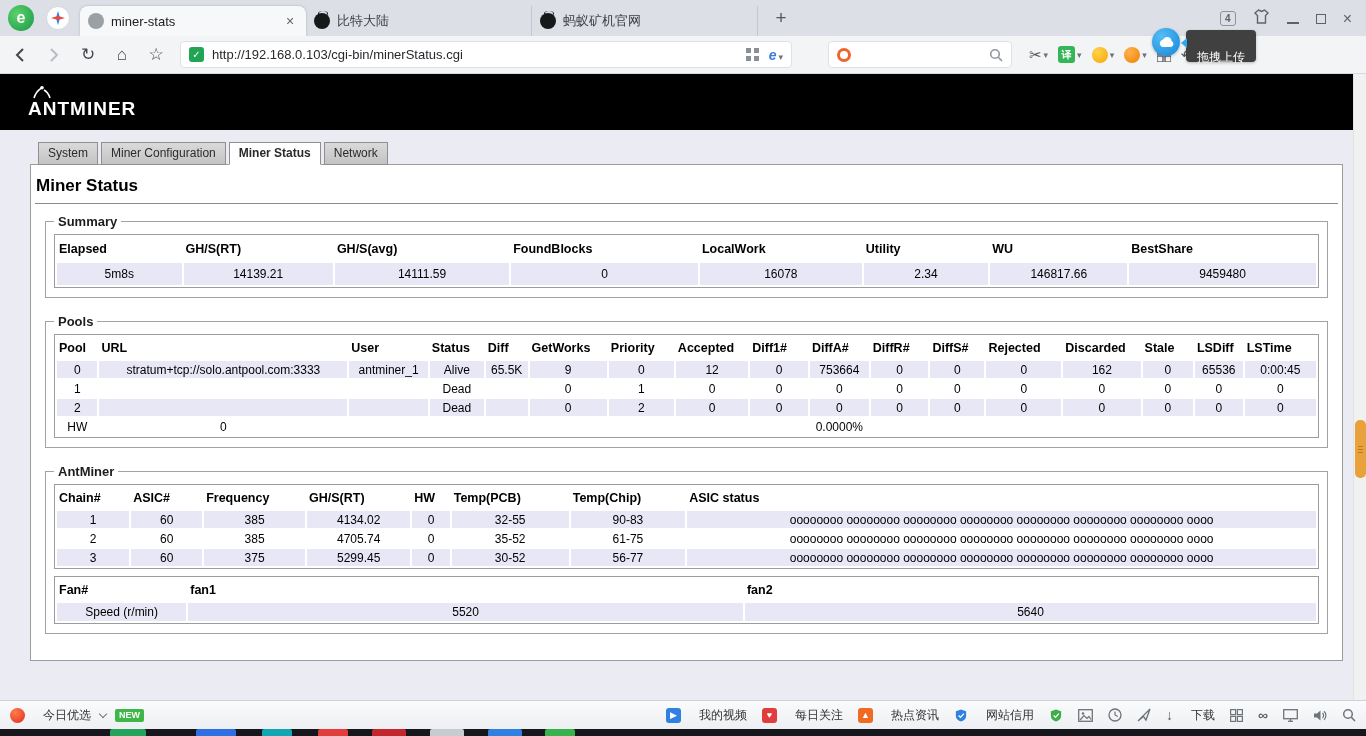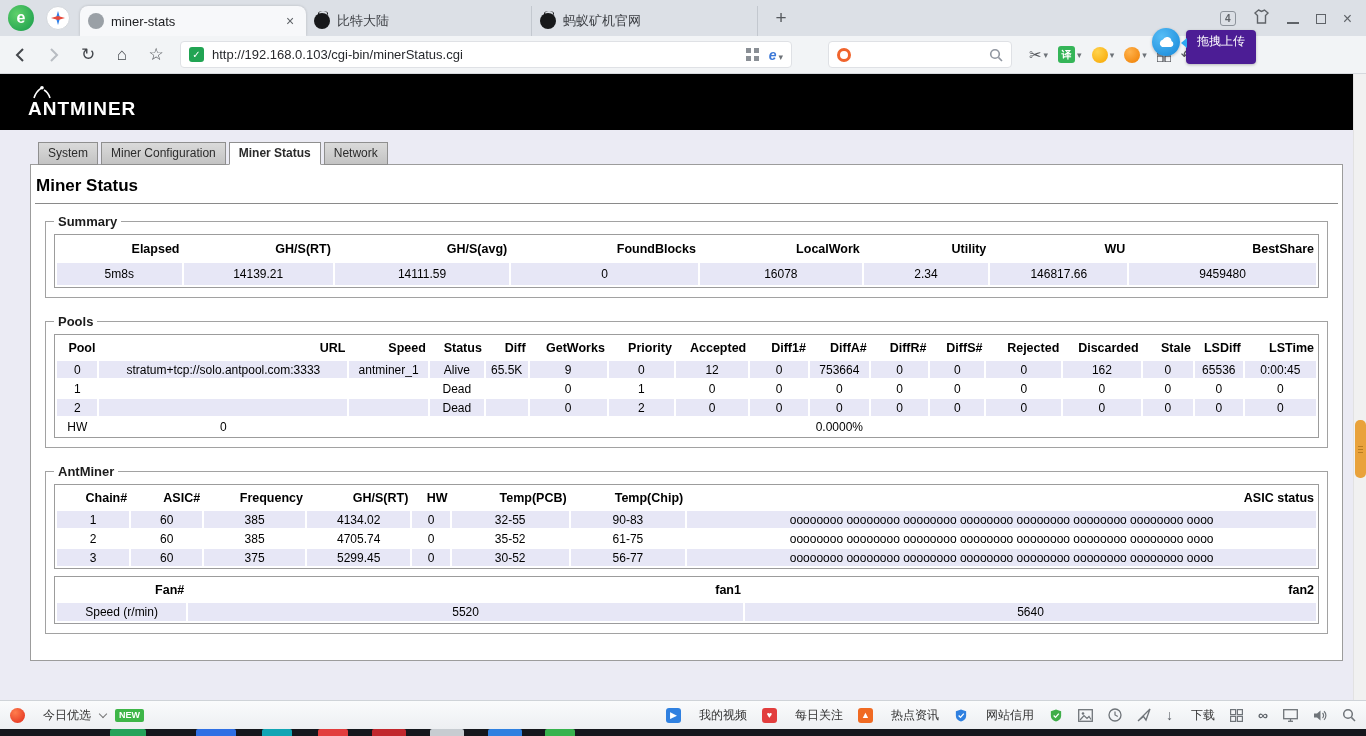--- a/index.html
+++ b/index.html
@@ -58,22 +58,22 @@
            display:flex; align-items:center; justify-content:center; }
   .ic-translate { background:#35b558; }
   .round-ic { width:16px; height:16px; border-radius:50%; }
   .ic-amber { background:radial-gradient(circle at 35% 30%, #ffd34d, #f7a500); }
   .ic-lion { background:radial-gradient(circle at 35% 30%, #ffb34d, #ef7d00); }
   .menu-ic { display:inline-flex; flex-direction:column; gap:3px; }
   .menu-ic i { width:14px; height:2px; background:#54575c; }
   .clouddisk { position:absolute; left:1152px; top:-8px; width:28px; height:28px; border-radius:50%;
                background:radial-gradient(circle at 35% 30%, #55bdf6, #1486d8); z-index:30;
                display:flex; align-items:center; justify-content:center; box-shadow:0 1px 3px rgba(0,0,0,.25); }
-  .uploadtip { position:absolute; left:1186px; top:-6px; height:34px; line-height:23px; background:#4c1d95; color:#fff;
-               font-size:12px; padding:0 11px; border-radius:4px; z-index:30; box-shadow:0 1px 3px rgba(0,0,0,.25); white-space:nowrap; }
+  .uploadtip { position:absolute; left:1186px; top:-6px; height:23px; line-height:23px; background:#404040; color:#fff;
+               font-size:12px; padding:16px 11px; border-radius:4px; z-index:30; box-shadow:0 1px 3px rgba(0,0,0,.25); white-space:nowrap; }
   .uploadtip::before { content:""; position:absolute; left:-5px; top:8px; border:5px solid transparent; border-left:none;
                        border-right:6px solid #2ea7f2; }
 
   
   .viewport { height:626px; position:relative; background:#ebebf4; overflow:hidden; flex:0 0 626px; }
   .site { width:1353px; height:100%; }
   .site-header { height:56px; background:#000; display:flex; align-items:center; padding-left:28px; }
   .logo { display:flex; flex-direction:column; }
   .logo svg { margin-left:2px; }
   .logo-text { color:#fff; font-weight:bold; font-size:19px; letter-spacing:1px; line-height:1; }
@@ -81,21 +81,21 @@
   .lucitabs { display:flex; gap:3px; margin-left:8px; }
   .lucitab { border:1px solid #8f8f8f; background:linear-gradient(#dadada,#c3c3c3); padding:3px 9px 4px; font-size:12px;
              color:#2b2b2b; white-space:nowrap; position:relative; margin-bottom:-1px; cursor:pointer; z-index:2; }
   .lucitab.active { background:#fff; font-weight:bold; border-bottom:1px solid #fff; }
   .panel { background:#fff; border:1px solid #9c9c9c; min-height:492px; padding:2px 2px 10px; }
   .page-title { font-size:17px; font-weight:bold; margin:9px 0 7px 3px; color:#000; }
   .panel hr { border:none; border-top:1px solid #8a8a8a; margin:0 2px 6px; }
   fieldset { border:1px solid #a2a2a2; margin:10px 12px 16px; padding:5px 8px 9px; }
   legend { font-weight:bold; font-size:13px; color:#1c1c1c; padding:0 4px; }
   table.data { width:100%; border:1px solid #9c9c9c; border-collapse:separate; border-spacing:2px; background:#fff; }
-  table.data th { font-weight:bold; font-size:12.5px; color:#000; text-align:right; padding:4px 2px; }
+  table.data th { font-weight:bold; font-size:12.5px; color:#000; text-align:left; padding:4px 2px; }
   table.data td { font-size:12px; color:#000; text-align:center; padding:2px 2px; }
   table.data tbody tr:nth-child(odd) td { background:#e7e7f6; }
   table.summary-table th { padding:5px 2px; }
   table.summary-table td { padding:4px 2px; }
   table.pools-table td, table.chains-table td { padding:1.5px 2px; }
   .fan-gap { height:7px; }
 
   .vscroll { position:absolute; right:0; top:0; width:13px; height:100%; background:#f1f1f1; border-left:1px solid #e2e2e2; }
   .vthumb { position:absolute; left:1px; width:11px; top:346px; height:58px; background:#e9a23b; border-radius:5px;
             display:flex; flex-direction:column; gap:2px; align-items:center; justify-content:center; cursor:pointer; }
@@ -330,21 +330,21 @@
                   <col style="width:6.1%">
                   <col style="width:6.3%">
                   <col style="width:4.1%">
                   <col style="width:3.9%">
                   <col style="width:5.8%">
                 </colgroup>
               <thead>
                   <tr>
                     <th>Pool</th>
                     <th>URL</th>
-                    <th>Speed</th>
+                    <th>User</th>
                     <th>Status</th>
                     <th>Diff</th>
                     <th>GetWorks</th>
                     <th>Priority</th>
                     <th>Accepted</th>
                     <th>Diff1#</th>
                     <th>DiffA#</th>
                     <th>DiffR#</th>
                     <th>DiffS#</th>
                     <th>Rejected</th>

